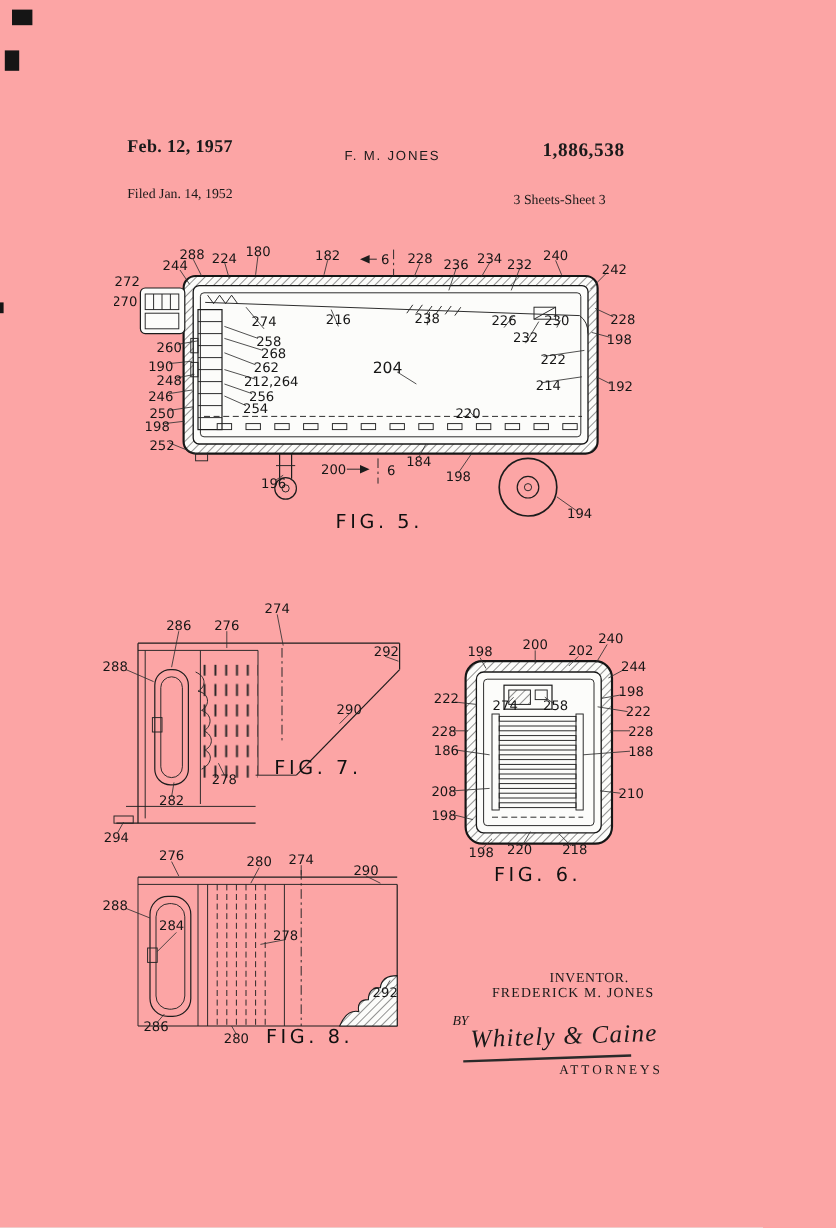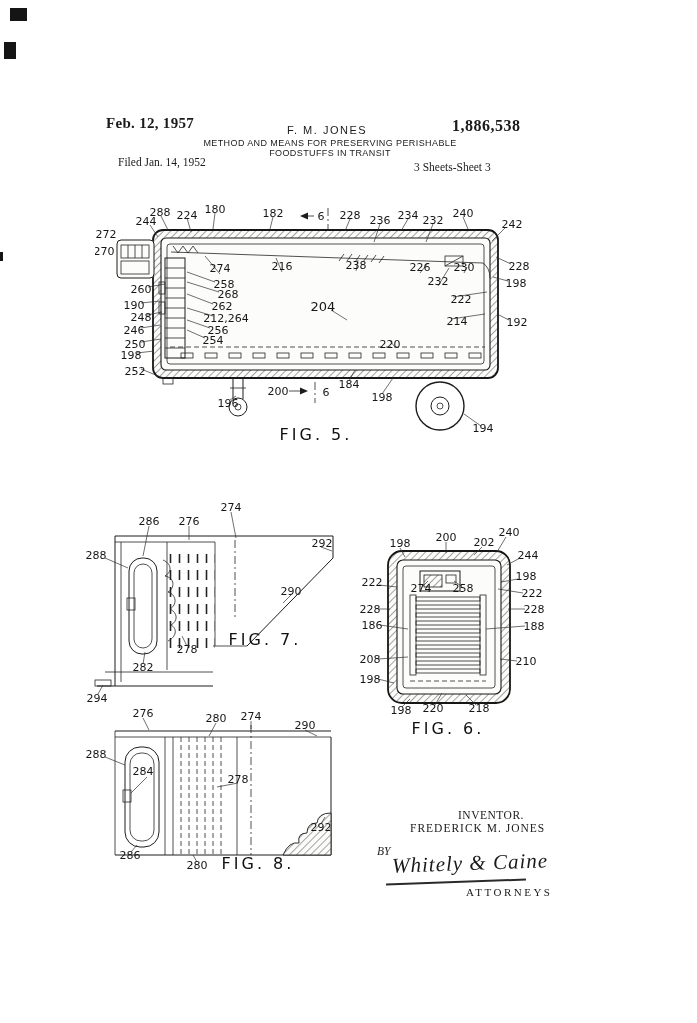--- a/index.html
+++ b/index.html
@@ -1,27 +1,27 @@
 <!DOCTYPE html>
 <html><head>
 <meta charset="utf-8">
 <style>
   html,body{margin:0;padding:0;background:#e8e8e4;}
-  .page{position:relative;width:697px;height:1023px;background:#ffffff;margin:0 auto;
+  .page{position:relative;width:697px;height:1023px;background:#fca5a5;margin:0 auto;
         font-family:"Liberation Serif",serif;color:#1a1a1a;overflow:hidden;}
   .abs{position:absolute;white-space:nowrap;}
   .artifact{position:absolute;background:#151515;}
   
   .h-date{left:106px;top:115px;font-size:15px;font-weight:bold;letter-spacing:.3px;}
   .h-author{left:287px;top:124px;font-family:"Liberation Sans",sans-serif;font-size:11px;font-weight:normal;letter-spacing:1.5px;}
   .h-number{left:452px;top:117px;font-size:16px;font-weight:bold;letter-spacing:.5px;}
   .h-title1{left:150px;top:138px;width:360px;text-align:center;font-family:"Liberation Sans",sans-serif;font-size:9px;letter-spacing:.4px;}
   .h-title2{left:150px;top:148px;width:360px;text-align:center;font-family:"Liberation Sans",sans-serif;font-size:9px;letter-spacing:.4px;}
-  .h-filed{left:106px;top:156px;font-size:11.5px;margin-left:12px;}
-  .h-sheet{left:414px;top:161px;font-size:11.5px;}
+  .h-filed{left:106px;top:156px;font-size:11.5px;}
+  .h-sheet{left:428px;top:161px;font-size:11.5px;}
   
   .fig{position:absolute;}
   svg .ln{fill:none;stroke:#1c1c1c;stroke-width:1.4;}
   svg .ln2{fill:none;stroke:#1c1c1c;stroke-width:1;}
   svg .thin{fill:none;stroke:#252525;stroke-width:.8;}
   svg .ldr{fill:none;stroke:#303030;stroke-width:.7;}
   svg .dash{stroke-dasharray:5 3;}
   svg .dashdot{stroke-dasharray:8 3 2 3;}
   svg .fillbg{fill:#fcfcfa;}
   svg text.lbl{font-family:"DejaVu Sans",sans-serif;font-size:11px;fill:#161616;}
@@ -41,22 +41,20 @@
 
 <div class="page">
 
   <div class="artifact" style="left:10px;top:8px;width:17px;height:13px;"></div>
   <div class="artifact" style="left:4px;top:42px;width:12px;height:17px;"></div>
   <div class="artifact" style="left:0px;top:252px;width:3px;height:9px;"></div>
 
   <div class="abs h-date">Feb. 12, 1957</div>
   <div class="abs h-author">F. M. JONES</div>
   <div class="abs h-number">1,886,538</div>
-  <div class="abs h-title1">METHOD AND MEANS FOR PRESERVING PERISHABLE</div>
-  <div class="abs h-title2">FOODSTUFFS IN TRANSIT</div>
   <div class="abs h-filed">Filed Jan. 14, 1952</div>
   <div class="abs h-sheet">3 Sheets-Sheet 3</div>
 
   <div class="fig" style="left:95px;top:200px;">
   <svg width="440" height="250" viewBox="0 0 440 250">
     <defs>
       <pattern id="hatch5" patternUnits="userSpaceOnUse" width="5" height="5" patternTransform="rotate(45)">
         <rect width="5" height="5" fill="#fcfcfa"></rect>
         <line x1="0" y1="0" x2="0" y2="5" stroke="#4a4a4a" stroke-width="1"></line>
       </pattern>

